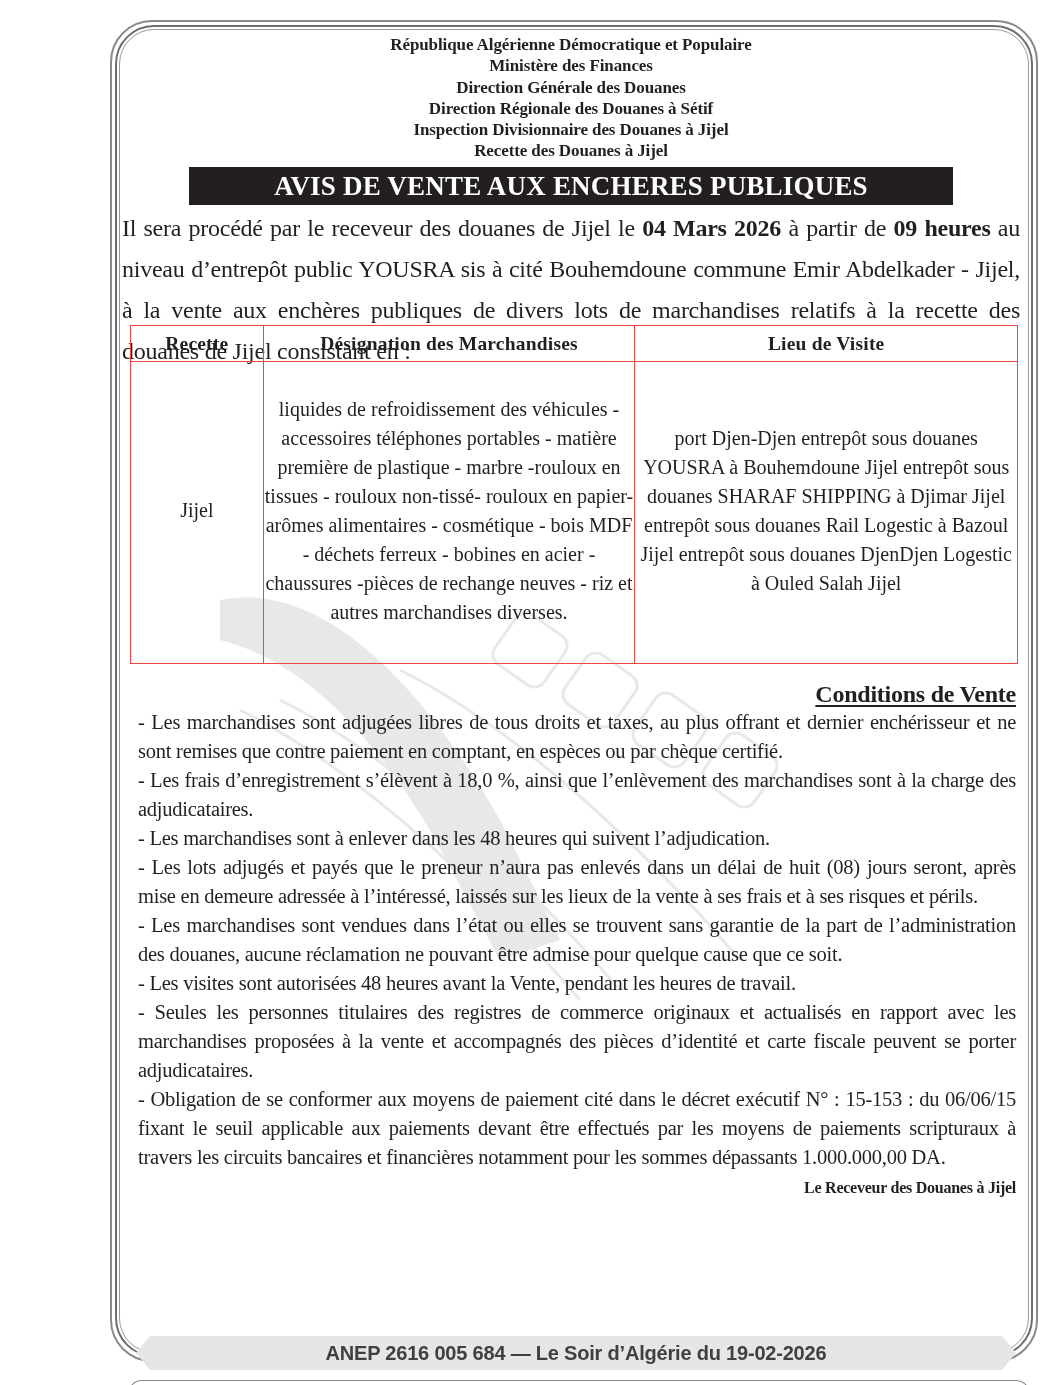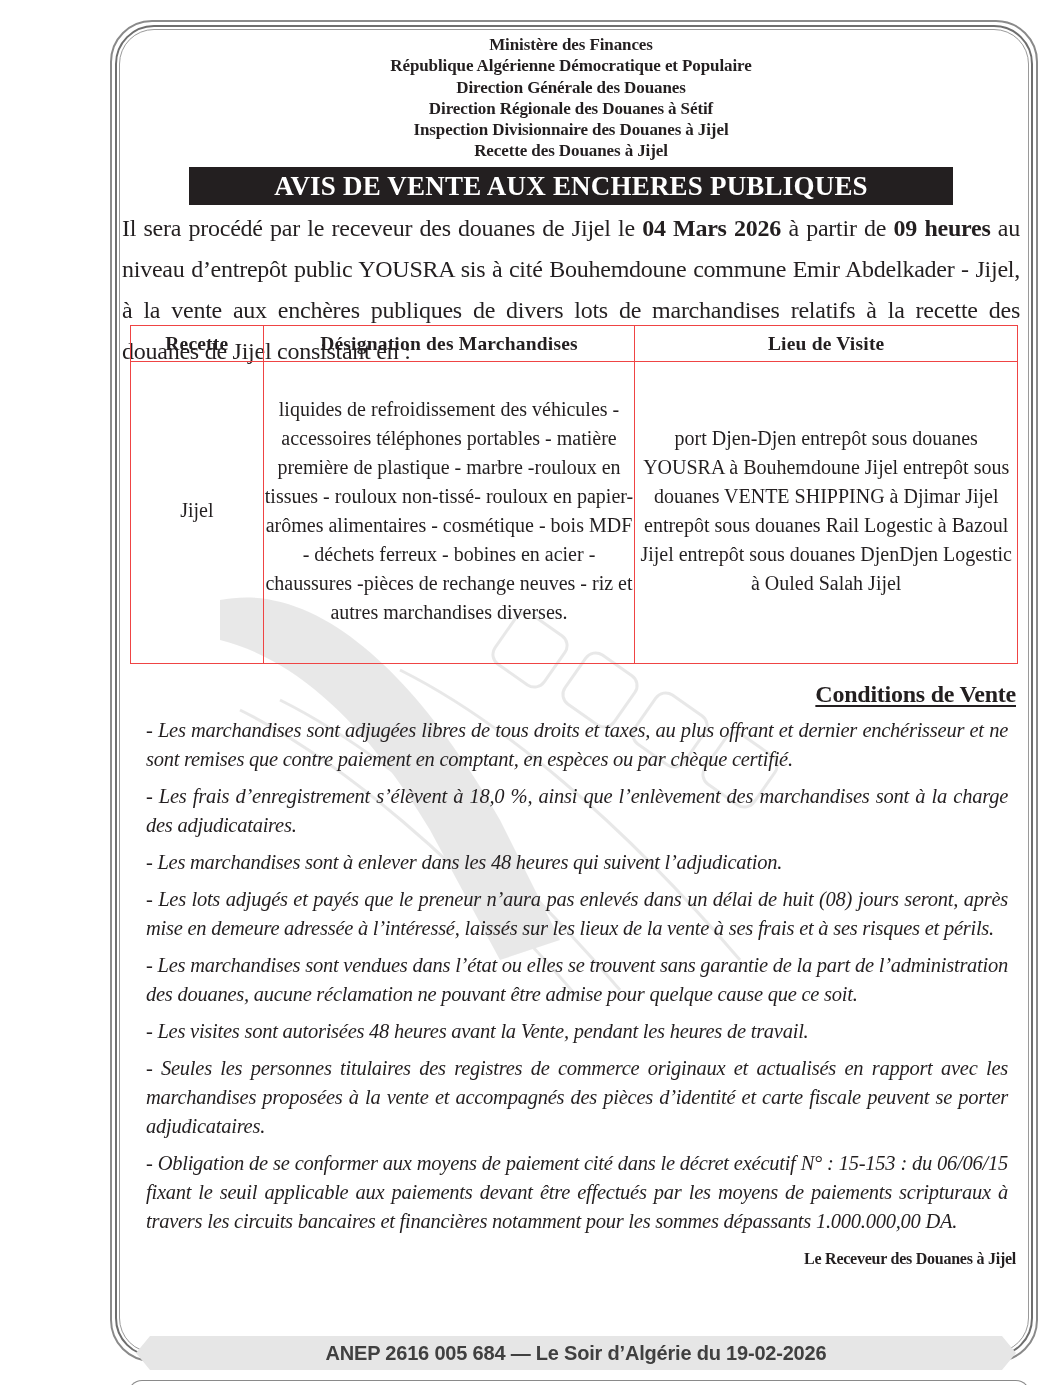--- a/index.html
+++ b/index.html
@@ -124,22 +124,21 @@
       text-align: right;
       font-weight: bold;
       font-size: 24px;
       line-height: 28px;
       text-decoration: underline;
       text-underline-offset: 3px;
       margin-bottom: 0;
     }
     .cond-item {
       text-align: justify;
-      margin: 8px;
-      font-style: italic;
+      margin: 0;
     }
     .signature {
       text-align: right;
       font-weight: bold;
       font-size: 16px;
       line-height: 30px;
       margin-top: 1px;
     }
     
     .footer-banner {
@@ -185,22 +184,22 @@
     <rect x="370" y="100" width="60" height="60" rx="12" transform="rotate(35 400 130)"></rect>
     <rect x="440" y="140" width="60" height="60" rx="12" transform="rotate(35 470 170)"></rect>
     <rect x="510" y="180" width="60" height="60" rx="12" transform="rotate(35 540 210)"></rect>
     <path d="M40 150 C 140 200, 260 300, 380 440"></path>
     <path d="M80 140 C 180 190, 300 290, 420 430"></path>
     <path d="M200 110 C 300 160, 420 260, 540 400"></path>
   </g>
 </svg>
 
 <div class="content">
+  <div class="header-line">République Algérienne Démocratique et Populaire</div>
   <div class="header-line">Ministère des Finances</div>
-  <div class="header-line">République Algérienne Démocratique et Populaire</div>
   <div class="header-line">Direction Générale des Douanes</div>
   <div class="header-line">Direction Régionale des Douanes à Sétif</div>
   <div class="header-line">Inspection Divisionnaire des Douanes à Jijel</div>
   <div class="header-line">Recette des Douanes à Jijel</div>
 
   <div class="title-bar">AVIS DE VENTE AUX ENCHERES PUBLIQUES</div>
 
   <div class="intro"><span>Il sera procédé par le receveur des douanes de Jijel le </span><b>04 Mars 2026</b><span> à partir de </span><b>09 heures</b><span> au niveau d’entrepôt public YOUSRA sis à cité Bouhemdoune commune Emir Abdelkader - Jijel, à la vente aux enchères publiques de divers lots de marchandises relatifs à la recette des douanes de Jijel consistant en :</span></div>
 
   <table class="goods">
@@ -213,21 +212,21 @@
     </thead>
     <tbody>
       <tr>
         <td class="col1">
             <span class="cell-text">Jijel</span>
           </td>
         <td class="col2">
             <span class="cell-text">liquides de refroidissement des véhicules - accessoires téléphones portables - matière première de plastique - marbre -rouloux en tissues - rouloux non-tissé- rouloux en papier- arômes alimentaires - cosmétique - bois MDF - déchets ferreux - bobines en acier - chaussures -pièces de rechange neuves - riz et autres marchandises diverses.</span>
           </td>
         <td class="col3">
-            <span class="cell-text">port Djen-Djen entrepôt sous douanes YOUSRA à Bouhemdoune Jijel entrepôt sous douanes VENTE SHIPPING à Djimar Jijel entrepôt sous douanes Rail Logestic à Bazoul Jijel entrepôt sous douanes DjenDjen Logestic à Ouled Salah Jijel</span>
+            <span class="cell-text">port Djen-Djen entrepôt sous douanes YOUSRA à Bouhemdoune Jijel entrepôt sous douanes SHARAF SHIPPING à Djimar Jijel entrepôt sous douanes Rail Logestic à Bazoul Jijel entrepôt sous douanes DjenDjen Logestic à Ouled Salah Jijel</span>
           </td>
       </tr>
     </tbody>
   </table>
 
   <div class="conditions">
     <div class="conditions-title">Conditions de Vente </div>
     <p class="cond-item">- Les marchandises sont adjugées libres de tous droits et taxes, au plus offrant et dernier enchérisseur et ne sont remises que contre paiement en comptant, en espèces ou par chèque certifié.</p>
     <p class="cond-item">- Les frais d’enregistrement s’élèvent à 18,0 %, ainsi que l’enlèvement des marchandises sont à la charge des adjudicataires.</p>
     <p class="cond-item">- Les marchandises sont à enlever dans les 48 heures qui suivent l’adjudication.</p>

